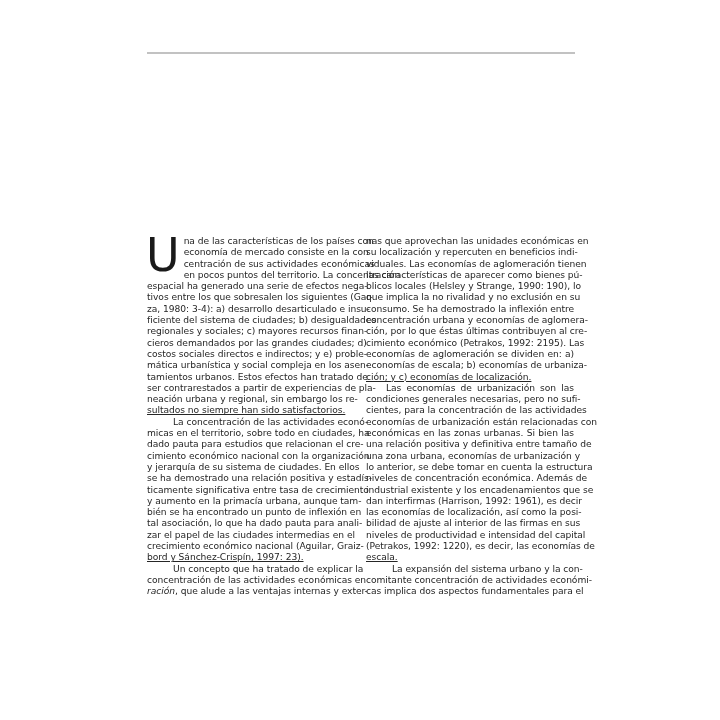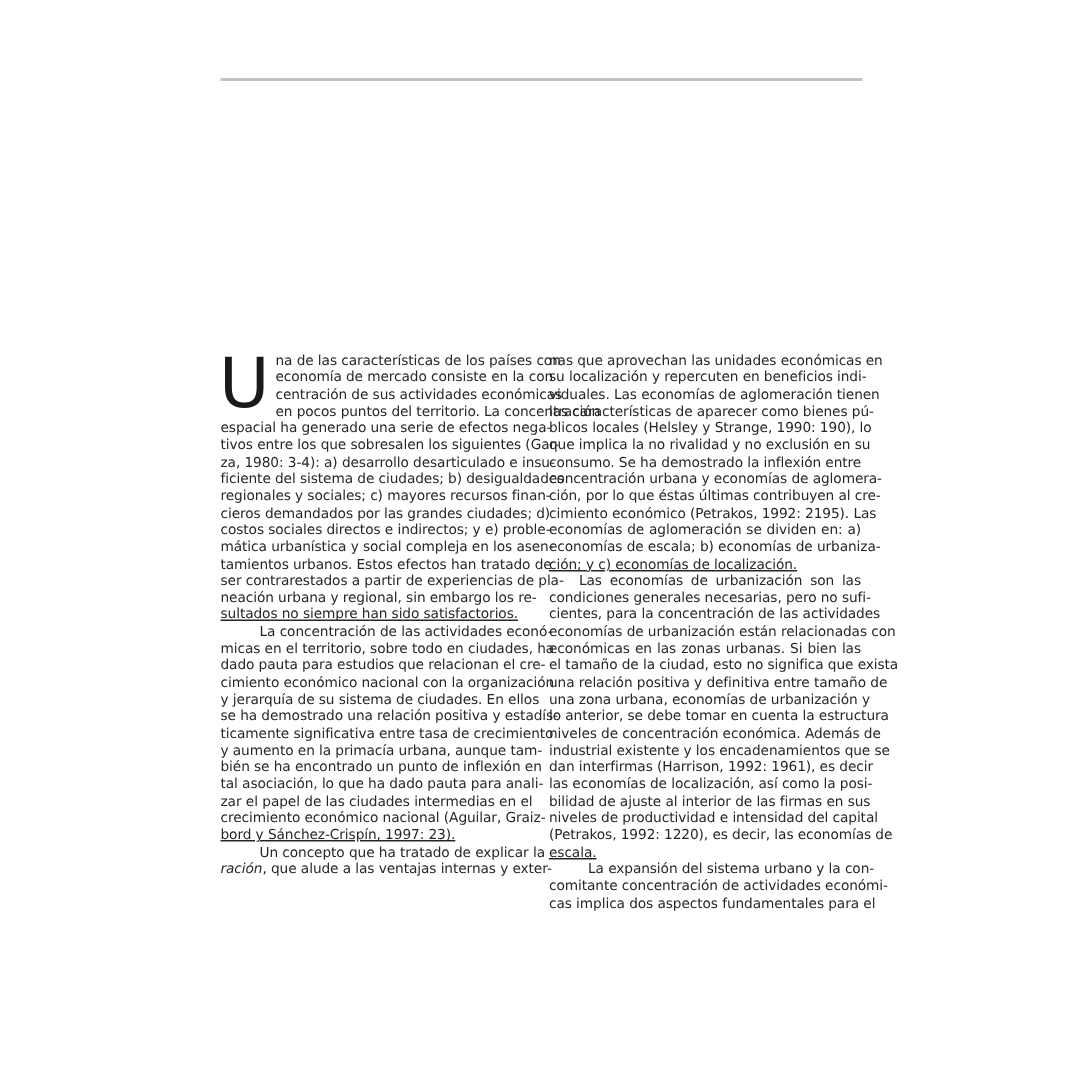--- a/index.html
+++ b/index.html
@@ -56,20 +56,21 @@
     <span class="ln">ticamente significativa entre tasa de crecimiento</span>
     <span class="ln">y aumento en la primacía urbana, aunque tam-</span>
     <span class="ln">bién se ha encontrado un punto de inflexión en</span>
     <span class="ln">tal asociación, lo que ha dado pauta para anali-</span>
     <span class="ln">zar el papel de las ciudades intermedias en el</span>
     <span class="ln">crecimiento económico nacional (Aguilar, Graiz-</span>
     <span class="ln last">bord y Sánchez-Crispín, 1997: 23).</span>
   </p>
   <p>
     <span class="ln" style="padding-left:26px">Un concepto que ha tratado de explicar la</span>
+    <span class="ln">concentración de las actividades económicas en</span>
     <span class="ln"><em>ración</em><span>, que alude a las ventajas internas y exter-</span></span>
   </p>
 </div>
 
 <div class="col right">
   <p>
     <span class="ln">nas que aprovechan las unidades económicas en</span>
     <span class="ln">su localización y repercuten en beneficios indi-</span>
     <span class="ln">viduales. Las economías de aglomeración tienen</span>
     <span class="ln">las características de aparecer como bienes pú-</span>
@@ -82,21 +83,20 @@
     <span class="ln">economías de aglomeración se dividen en: a)</span>
     <span class="ln">economías de escala; b) economías de urbaniza-</span>
     <span class="ln last">ción; y c) economías de localización.</span>
   </p>
   <p>
     <span class="ln" style="padding-left:20px">Las economías de urbanización son las</span>
     <span class="ln">condiciones generales necesarias, pero no sufi-</span>
     <span class="ln">cientes, para la concentración de las actividades</span>
     <span class="ln">economías de urbanización están relacionadas con</span>
     <span class="ln">económicas en las zonas urbanas. Si bien las</span>
-    <span class="ln">el tamaño de la ciudad, esto no significa que exista</span>
     <span class="ln">una relación positiva y definitiva entre tamaño de</span>
     <span class="ln">una zona urbana, economías de urbanización y</span>
     <span class="ln">lo anterior, se debe tomar en cuenta la estructura</span>
     <span class="ln">niveles de concentración económica. Además de</span>
     <span class="ln">industrial existente y los encadenamientos que se</span>
     <span class="ln">dan interfirmas (Harrison, 1992: 1961), es decir</span>
     <span class="ln">las economías de localización, así como la posi-</span>
     <span class="ln">bilidad de ajuste al interior de las firmas en sus</span>
     <span class="ln">niveles de productividad e intensidad del capital</span>
     <span class="ln">(Petrakos, 1992: 1220), es decir, las economías de</span>

